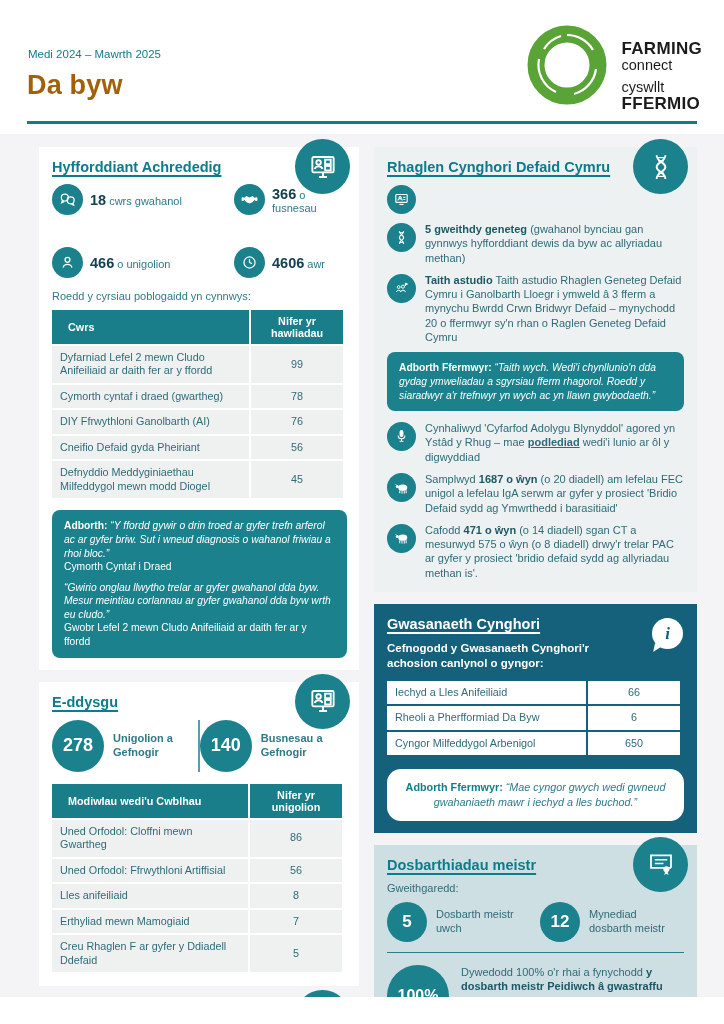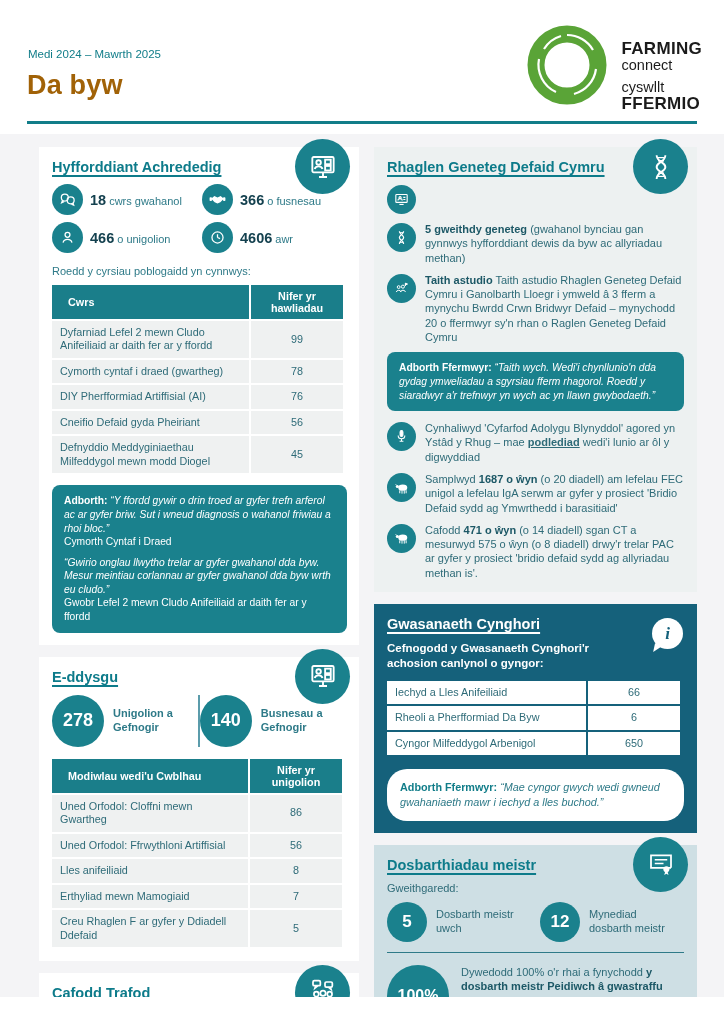--- a/index.html
+++ b/index.html
@@ -40,21 +40,21 @@
     text-decoration:underline; text-decoration-thickness:1.5px; text-underline-offset:3px;
   }
   .card-dark h2 { color:#ffffff; }
 
   .corner-icon {
     position:absolute; top:-8px; right:9px; width:55px; height:55px; border-radius:50%;
     background:#1a818d; display:flex; align-items:center; justify-content:center;
   }
 
   
-  .stats-grid { display:grid; grid-template-columns:150px 1fr; row-gap:7px; margin:4px 0 12px; }
+  .stats-grid { display:grid; grid-template-columns:150px 1fr; row-gap:7px; margin:4px 0 12px;gap:32px; }
   .stat { display:flex; align-items:center; gap:7px; }
   .stat-circle { width:31px; height:31px; border-radius:50%; background:#1a818d; flex:none;
     display:flex; align-items:center; justify-content:center; }
   .stat-text { font-size:11px; color:#2e7a88; }
   .stat-text b { font-size:14.5px; color:#14414f; margin-right:3px; }
 
   .intro-line { font-size:11px; color:#2e7a88; margin:6px 0 6px; }
 
   
   table.dtable { width:100%; border-collapse:separate; border-spacing:2px; margin-left:-2px; margin-right:-2px; }
@@ -87,22 +87,22 @@
   .glink { font-weight:bold; text-decoration:underline; cursor:pointer; }
 
   
   .adv-intro { font-size:11.5px; font-weight:bold; color:#ffffff; line-height:1.3; margin:2px 0 8px; width:250px; }
   table.adv-table td { background:#ffffff; }
   .info-bubble { position:absolute; top:14px; right:14px; width:31px; height:31px; border-radius:50%;
     background:#ffffff; color:#15617b; font-weight:bold; font-size:17px; font-style:italic;
     display:flex; align-items:center; justify-content:center; font-family:"Liberation Serif", serif; }
   .info-bubble::after { content:""; position:absolute; left:2px; bottom:-4px; width:0; height:0;
     border-left:9px solid #ffffff; border-bottom:9px solid transparent; transform:rotate(12deg); }
-  .white-box { background:#ffffff; border-radius:20px; padding:11px 13px; margin-top:12px;
-    font-size:10.8px; line-height:1.35; color:#2e7a88; }
+  .white-box { background:#ffffff; border-radius:14px; padding:11px 13px; margin-top:12px;
+    font-size:10.8px; line-height:1.35; color:#2e7a88;text-align:center; }
   .white-box .qlabel { font-weight:bold; color:#117d89; }
   .white-box .qital { font-style:italic; }
 
   
   .mc-label { font-size:11px; color:#2e6b78; margin:2px 0 8px; }
   .mc-stats { display:flex; gap:26px; margin-bottom:10px; }
   .mc-stat { display:flex; align-items:center; gap:9px; }
   .mc-circle { width:40px; height:40px; border-radius:50%; background:#1a818d; flex:none;
     color:#ffffff; font-weight:bold; font-size:17px; display:flex; align-items:center; justify-content:center; }
   .mc-stat .circle-label { max-width:78px; font-weight:normal; color:#2e6b78; }
@@ -215,21 +215,21 @@
         <tbody>
           <tr>
               <td>Dyfarniad Lefel 2 mewn Cludo Anifeiliaid ar daith fer ar y ffordd</td>
               <td class="num">99</td>
             </tr>
           <tr>
               <td>Cymorth cyntaf i draed (gwartheg)</td>
               <td class="num">78</td>
             </tr>
           <tr>
-              <td>DIY Pherfformiad Artiffisial (AI)</td>
+              <td>DIY Ffrwythloni Ganolbarth (AI)</td>
               <td class="num">76</td>
             </tr>
           <tr>
               <td>Cneifio Defaid gyda Pheiriant</td>
               <td class="num">56</td>
             </tr>
           <tr>
               <td>Defnyddio Meddyginiaethau Milfeddygol mewn modd Diogel</td>
               <td class="num">45</td>
             </tr>
@@ -327,21 +327,21 @@
   <div class="col col-right">
 
     <div class="card card-tint">
       <div class="corner-icon">
         <svg width="30" height="30" viewBox="0 0 24 24" fill="none" stroke="#ffffff" stroke-width="1.5">
           <path d="M8.5 2.5 C8.5 8 15.5 8 15.5 12 C15.5 16 8.5 16 8.5 21.5"></path>
           <path d="M15.5 2.5 C15.5 8 8.5 8 8.5 12 C8.5 16 15.5 16 15.5 21.5"></path>
           <path d="M9 4.5 h6 M9.6 7 h4.8 M9.6 17 h4.8 M9 19.5 h6" stroke-width="1.1"></path>
         </svg>
       </div>
-      <h2>Rhaglen Geneteg Defaid Cymru</h2>
+      <h2>Rhaglen Cynghori Defaid Cymru</h2>
 
       <div class="gitem">
         <span class="gicon">
           <svg width="17" height="17" viewBox="0 0 24 24" fill="none" stroke="#ffffff" stroke-width="1.6">
             <rect x="4" y="5" width="16" height="11" rx="1"></rect>
               <circle cx="10" cy="9.5" r="1.5"></circle>
               <path d="M7 13.5 a3 2.5 0 0 1 6 0 M14.5 9 h3 M14.5 12 h3"></path>
               <path d="M9 19 h6"></path>
           </svg>
         </span>

